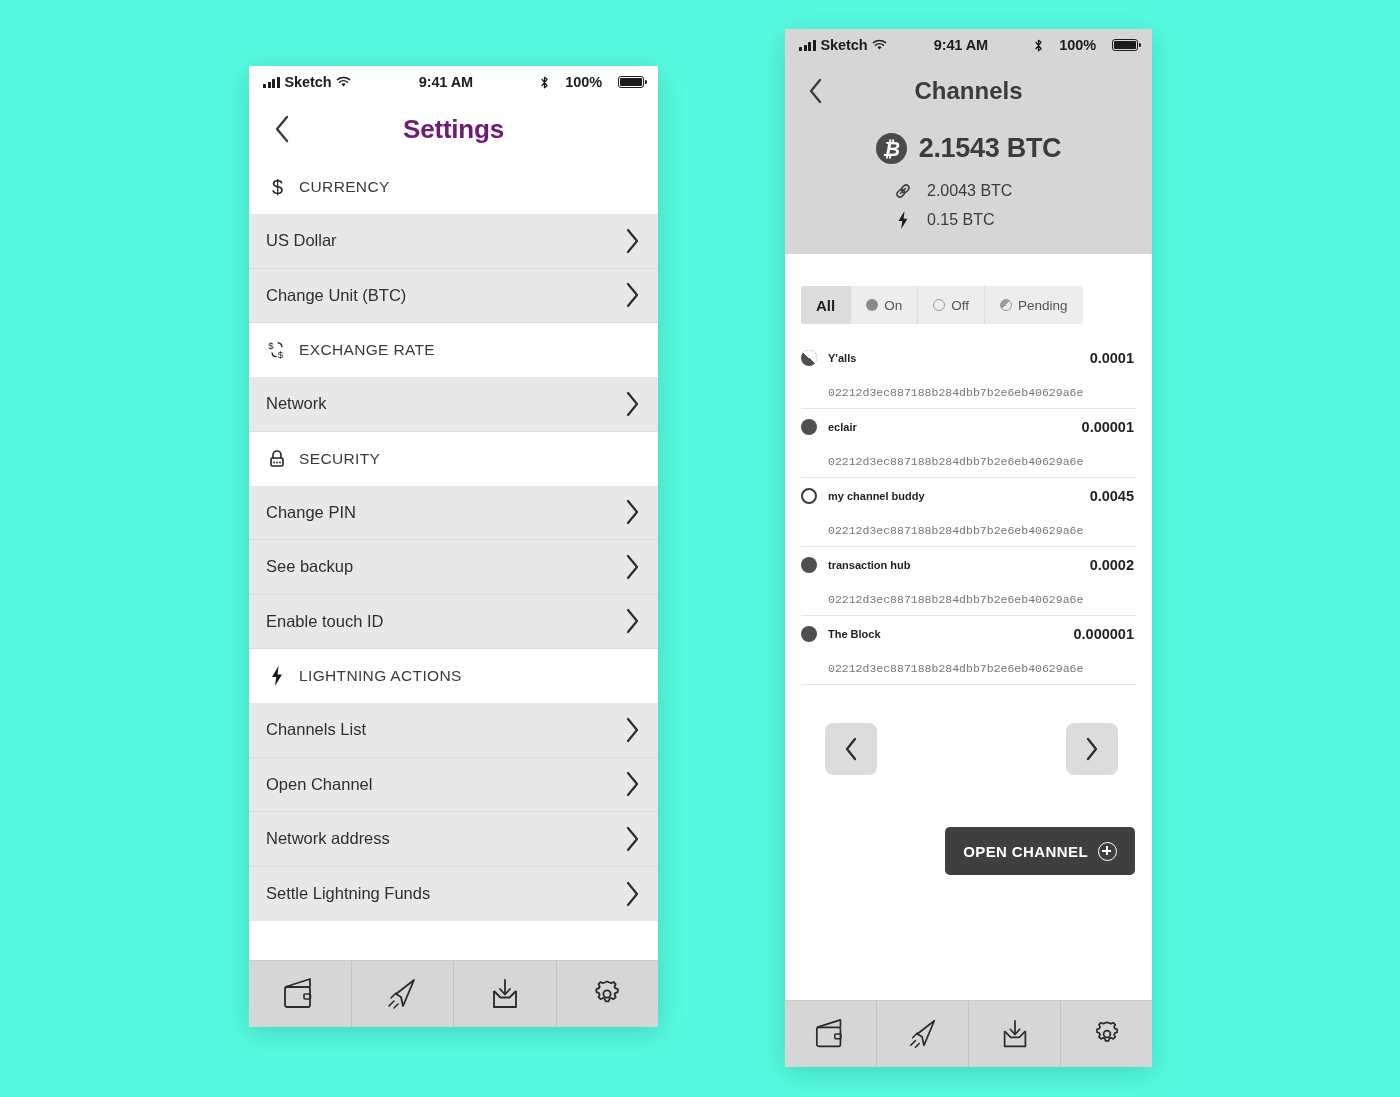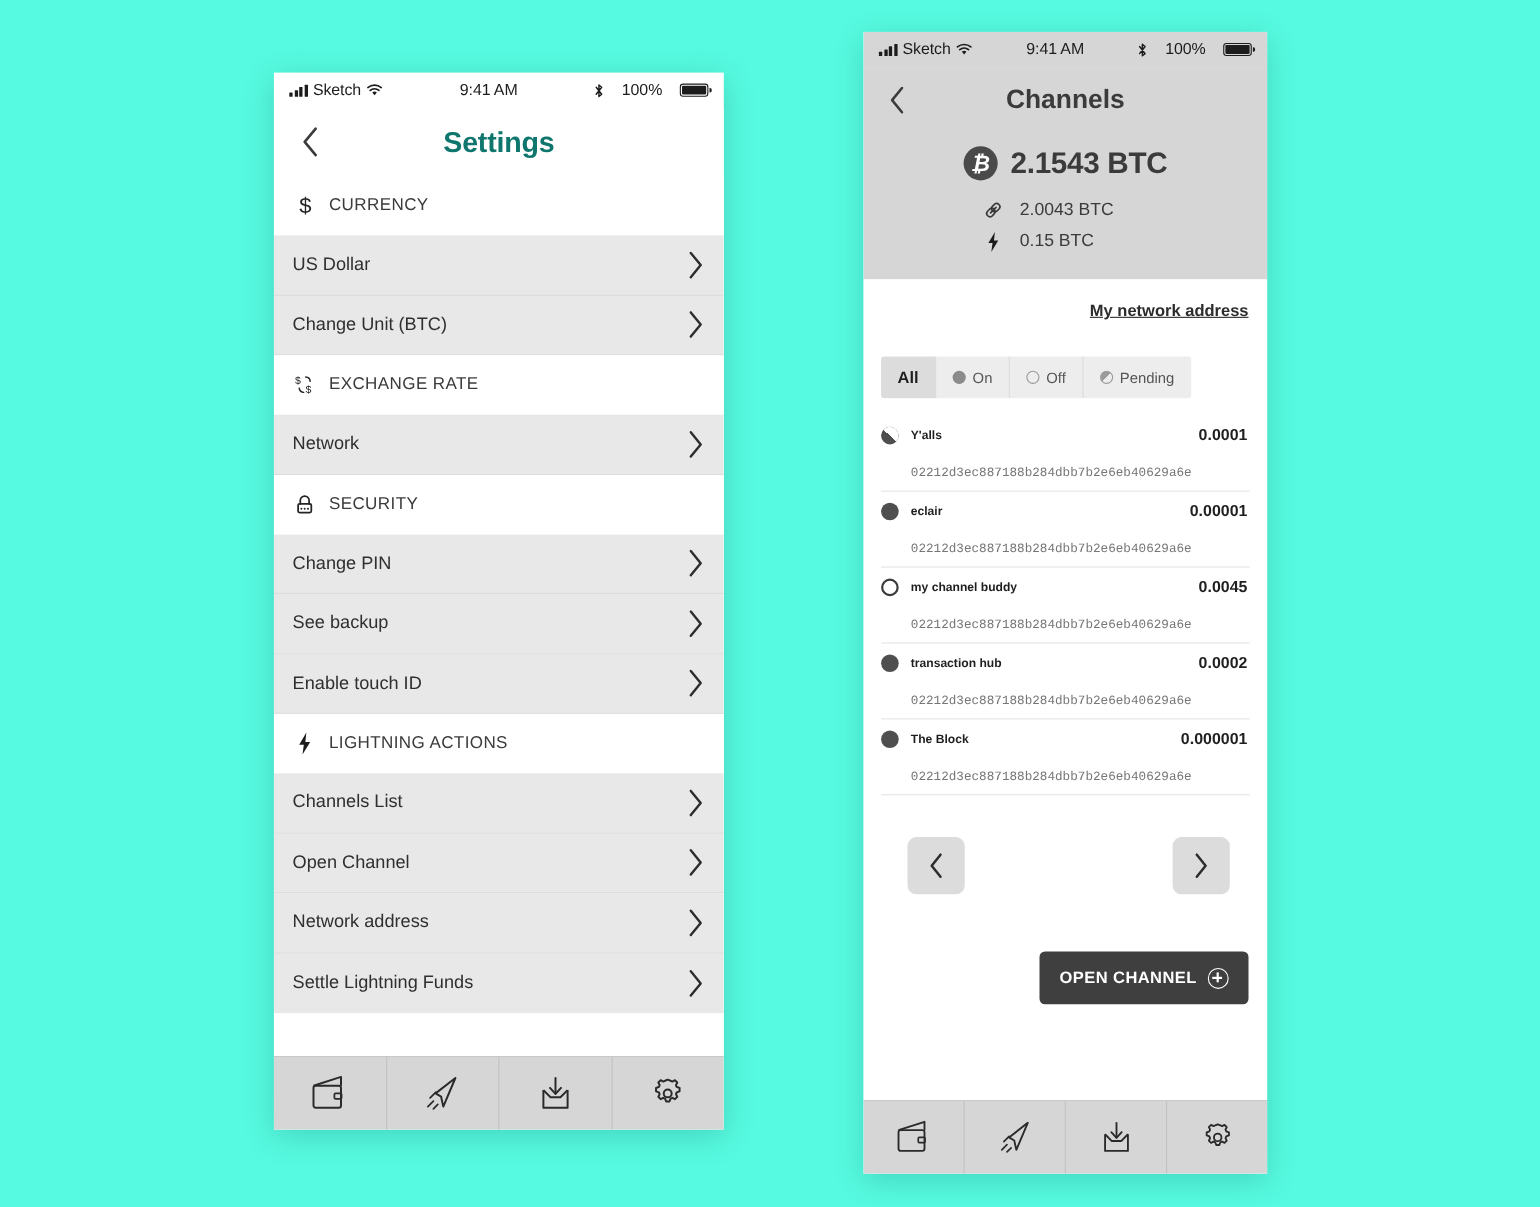--- a/index.html
+++ b/index.html
@@ -41,21 +41,21 @@
   }
 
   
   .statusbar {
     height: 30px;
     flex: 0 0 30px;
     display: flex;
     align-items: center;
     padding: 16px 14px;
     font-size: 14.5px;
-    font-weight: normal;
+    font-weight: bold;
     color: #1c1c1c;
     letter-spacing: -0.1px;
   }
   .sb-left { display: flex; align-items: center; gap: 5px; }
   .sb-center { flex: 1; text-align: center; }
   .sb-right { display: flex; align-items: center; gap: 16px; }
 
   .signal-bars { display: inline-flex; align-items: flex-end; gap: 1.5px; height: 11px; }
   .signal-bars i { display: block; width: 3px; background: #1c1c1c; border-radius: 0.5px; }
   .signal-bars i:nth-child(1) { height: 4px; }
@@ -93,21 +93,21 @@
     position: absolute;
     left: 16px; top: 50%;
     transform: translateY(-50%);
     width: 34px; height: 40px;
     display: flex; align-items: center; justify-content: center;
     cursor: pointer;
   }
   .nav-title {
     font-size: 26px;
     font-weight: bold;
-    color: #0f766e;
+    color: #701a75;
     letter-spacing: -0.2px;
   }
 
   
   .settings-scroll { flex: 1; overflow: hidden; background: #ffffff; }
 
   .section-head {
     height: 54px;
     display: flex;
     align-items: center;
@@ -524,23 +524,20 @@
             <path d="M8.5 1 L2.5 11 H6.3 L5.2 19 L11.5 8.7 H7.6 Z" fill="#1c1c1c"></path>
           </svg>
         </span>
         <span class="sb-amt">0.15 BTC</span>
       </div>
     </div>
   </div>
 
   <div class="ch-body">
 
-    <div class="net-addr-wrap">
-      <span class="net-addr">My network address</span>
-    </div>
 
     <div class="filters">
       <div class="f active">
         <span>All</span>
       </div>
       <div class="f">
         <span class="dot on"></span>
         <span>On</span>
       </div>
       <div class="f">

